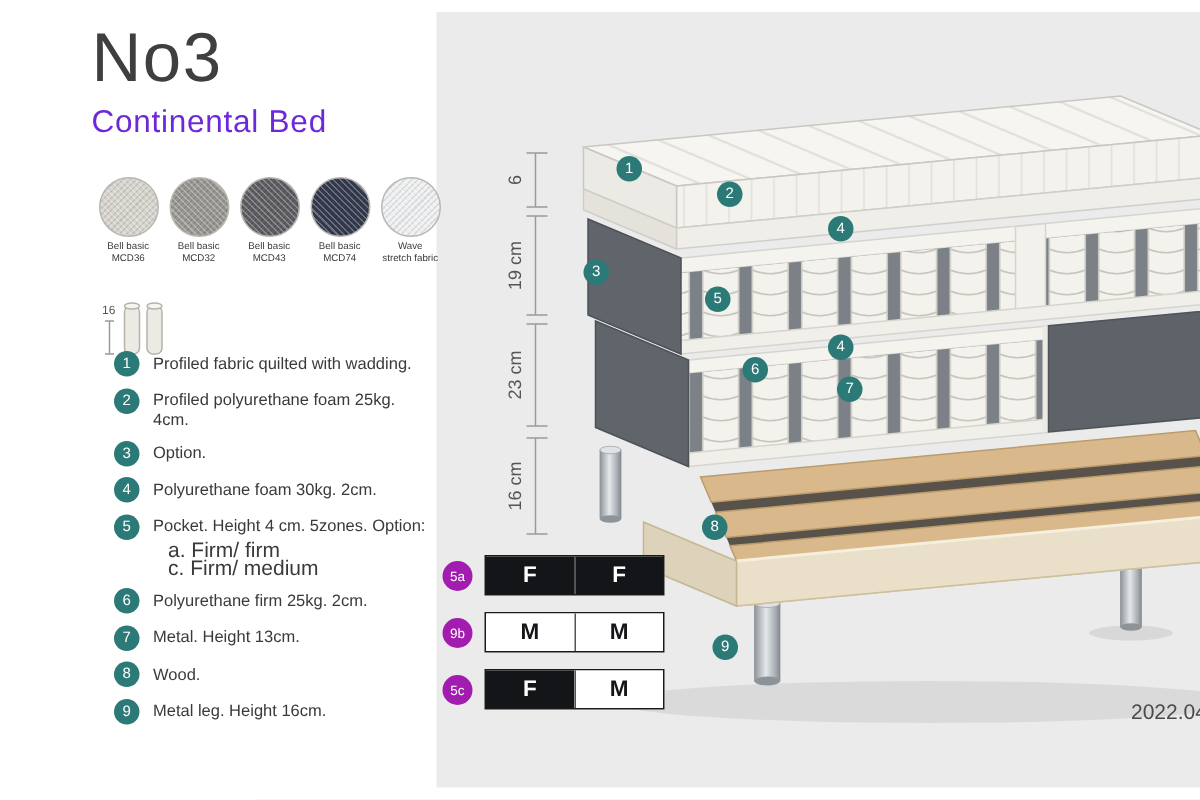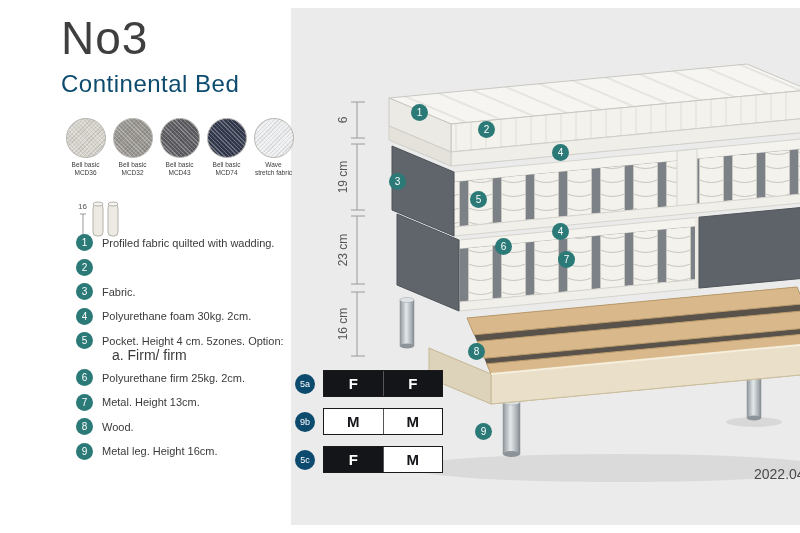--- a/index.html
+++ b/index.html
@@ -2,48 +2,48 @@
 <html><head>
 <meta charset="utf-8">
 <style>
   html,body{margin:0;padding:0;}
   body{width:800px;height:533px;background:#ffffff;font-family:"Liberation Sans",sans-serif;overflow:hidden;}
   .page{position:relative;width:800px;height:533px;margin-left:19px;}
 
   
   .title-block{position:absolute;left:42px;top:14px;}
   .title{font-size:46px;color:#3f3f3f;letter-spacing:1px;line-height:1.05;}
-  .subtitle{font-size:24px;color:#0c4a6e;letter-spacing:.5px;margin-top:8px;}
+  .subtitle{font-size:21px;color:#6d28d9;letter-spacing:.5px;margin-top:8px;}
 
   .swatches{position:absolute;left:45px;top:118px;display:flex;gap:4px;}
   .swatch{width:43px;text-align:center;}
   .sw-circle{width:38px;height:38px;margin:0 auto;border-radius:50%;border:1px solid #b9b7b2;
     background-image:repeating-linear-gradient(45deg,rgba(255,255,255,.28) 0 1px,transparent 1px 3px),
                      repeating-linear-gradient(-45deg,rgba(0,0,0,.10) 0 1px,transparent 1px 3px);}
   .sw-label{margin-top:3px;font-size:6.5px;line-height:1.25;color:#3a3a3a;}
 
-  .leg-icon{position:absolute;left:58px;top:194px;text-align:center;}
+  .leg-icon{position:absolute;left:48px;top:194px;text-align:center;}
 
   .legend{position:absolute;left:57px;top:234px;width:214px;}
   .leg-row{display:flex;gap:9px;margin-bottom:7.5px;align-items:flex-start;}
   .nbadge{flex:0 0 auto;width:17px;height:17px;border-radius:50%;background:#2b7a78;color:#fff;
     font-size:10px;display:flex;align-items:center;justify-content:center;}
   .leg-text{font-size:11px;color:#3a3a3a;padding-top:2.5px;line-height:1.15;}
   .leg-opts{margin:2px 0 0 10px;font-size:14px;color:#3a3a3a;line-height:12.5px;}
 
   
   .right-panel{position:absolute;left:272px;top:8px;width:522px;height:517px;background:#ebebeb;}
   .bed-svg{position:absolute;left:280px;top:60px;width:520px;height:450px;}
 
   .dbadge{position:absolute;width:17px;height:17px;border-radius:50%;background:#2b7a78;color:#fff;
     font-size:10px;display:flex;align-items:center;justify-content:center;z-index:5;}
 
   .ftable{position:absolute;left:276px;top:370px;z-index:6;}
   .ftrow{display:flex;align-items:center;margin-bottom:11px;}
-  .fbadge{width:20px;height:20px;border-radius:50%;background:#0c4a6e;color:#fff;font-size:9px;
+  .fbadge{width:20px;height:20px;border-radius:50%;background:#a21caf;color:#fff;font-size:9px;
     display:flex;align-items:center;justify-content:center;margin-right:8px;}
   .fbox{width:118px;height:25px;display:flex;border:1.5px solid #1a1a1a;background:#fff;}
   .fcell{flex:1;display:flex;align-items:center;justify-content:center;font-size:15px;font-weight:700;}
   .fcell+.fcell{border-left:1px solid #555;}
   .fcell[data-style="dark"]{background:#141518;color:#ffffff;}
   .fcell[data-style="light"]{background:#ffffff;color:#141518;}
 
   .version{position:absolute;left:735px;top:466px;font-size:14px;color:#4a4a4a;z-index:6;}
 </style>
 </head>
@@ -111,35 +111,37 @@
     </svg>
   </div>
 
   <div class="legend">
     <div class="leg-row">
       <span class="nbadge">1</span>
       <div class="leg-text">Profiled fabric quilted with wadding.</div>
     </div>
     <div class="leg-row">
       <span class="nbadge">2</span>
+      <div class="leg-text">Profiled polyurethane foam 25kg. 4cm.</div>
     </div>
     <div class="leg-row">
       <span class="nbadge">3</span>
-      <div class="leg-text">Fabric.</div>
+      <div class="leg-text">Option.</div>
     </div>
     <div class="leg-row">
       <span class="nbadge">4</span>
       <div class="leg-text">Polyurethane foam 30kg. 2cm.</div>
     </div>
     <div class="leg-row">
       <span class="nbadge">5</span>
       <div>
         <div class="leg-text">Pocket. Height 4 cm. 5zones. Option:</div>
         <div class="leg-opts">
           <div>a. Firm/ firm</div>
+          <div>c. Firm/ medium</div>
         </div>
       </div>
     </div>
     <div class="leg-row">
       <span class="nbadge">6</span>
       <div class="leg-text">Polyurethane firm 25kg. 2cm.</div>
     </div>
     <div class="leg-row">
       <span class="nbadge">7</span>
       <div class="leg-text">Metal. Height 13cm.</div>

